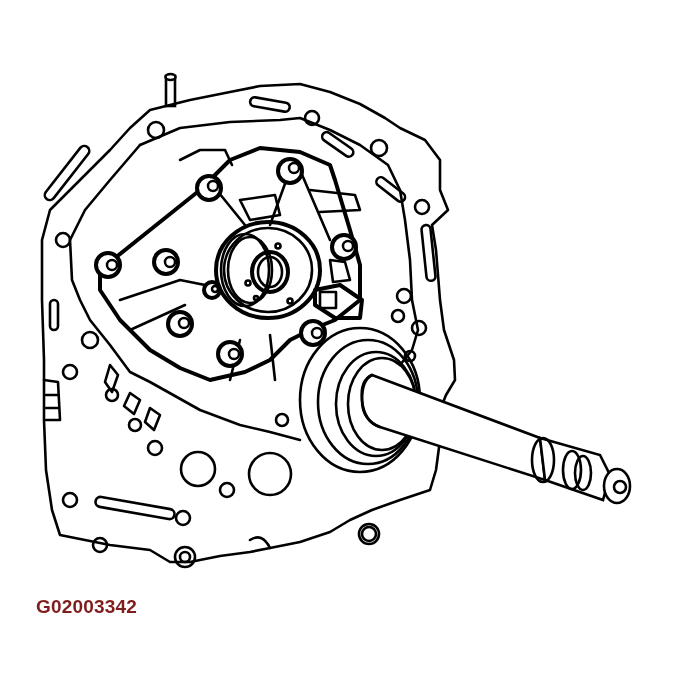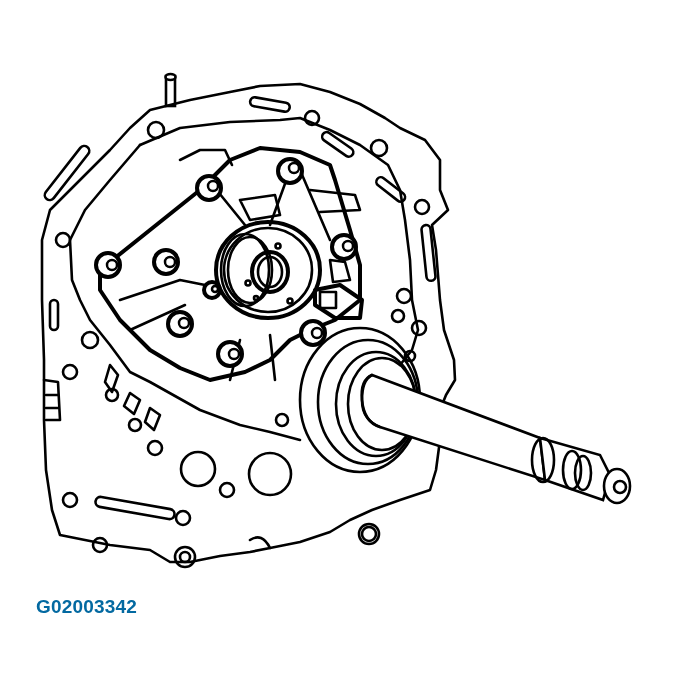--- a/index.html
+++ b/index.html
@@ -1,18 +1,18 @@
 <!DOCTYPE html>
 <html><head>
 <meta charset="utf-8">
 <style>
   html, body { margin: 0; padding: 0; background: #ffffff; }
   body { width: 679px; height: 698px; position: relative; overflow: hidden; font-family: "Liberation Sans", sans-serif; }
   .figure { position: absolute; left: 0; top: 0; width: 679px; height: 698px; }
-  .caption { position: absolute; left: 36px; top: 596px; font-size: 19px; font-weight: 700; color: #0369a1; letter-spacing: 0.2px; font-family: "Liberation Sans", sans-serif; }
+  .caption { position: absolute; left: 36px; top: 596px; font-size: 19px; font-weight: 700; color: #7f1d1d; letter-spacing: 0.2px; font-family: "Liberation Sans", sans-serif; }
   svg .ln { fill: none; stroke: #000; stroke-width: 2.6; stroke-linejoin: round; stroke-linecap: round; }
   svg .th { fill: none; stroke: #000; stroke-width: 4; stroke-linejoin: round; stroke-linecap: round; }
   svg .bolt { fill: #fff; stroke: #000; stroke-width: 4; }
   svg .boltin { fill: #fff; stroke: #000; stroke-width: 2.5; }
   svg .wfill { fill: #fff; stroke: #000; stroke-width: 2.6; }
 </style>
 </head>
 <body>
 
 <div class="figure">

